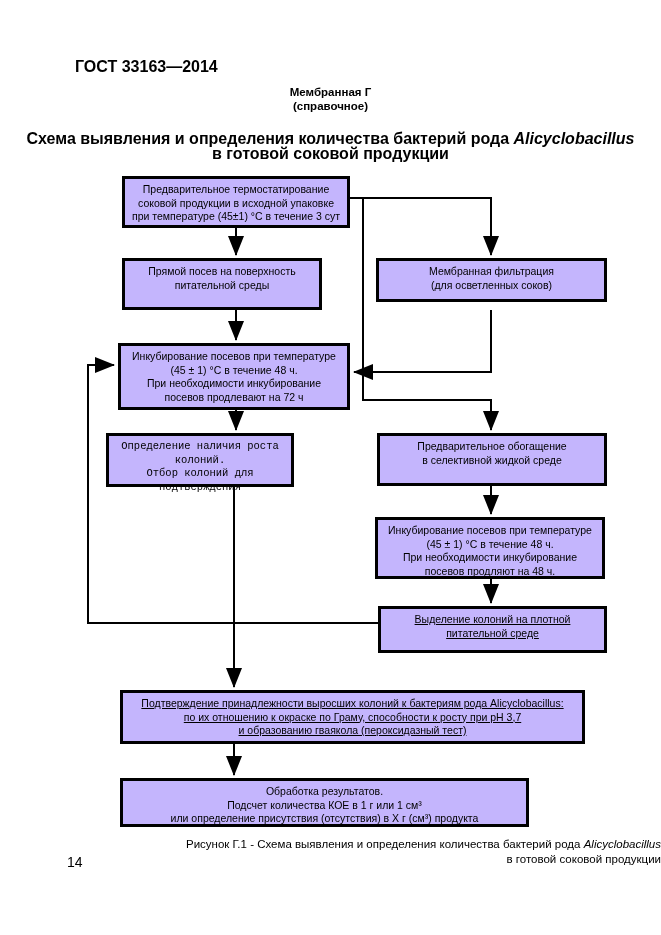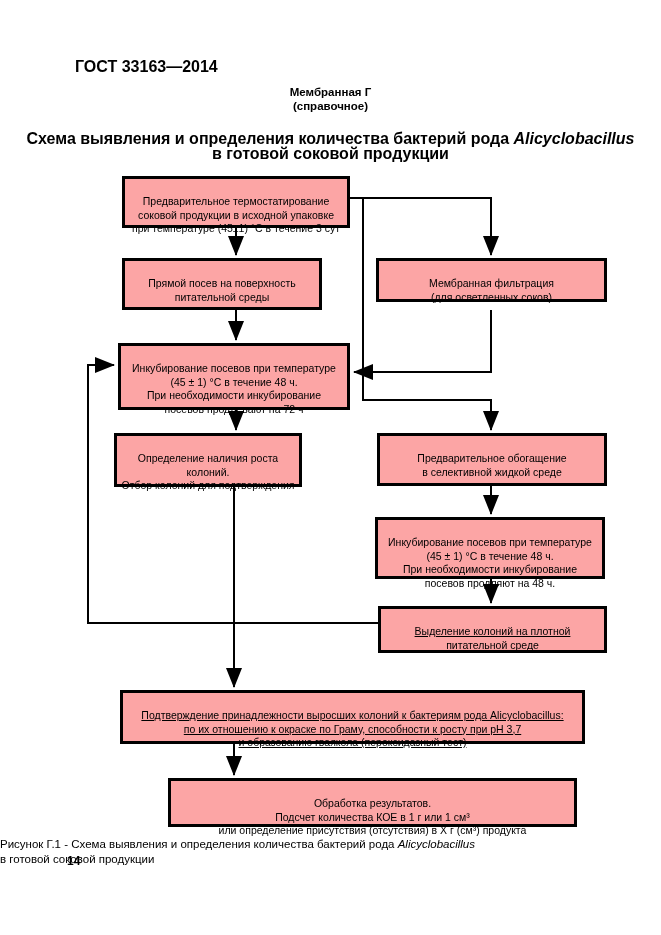--- a/index.html
+++ b/index.html
@@ -23,35 +23,34 @@
   }
   .fig-title {
     position:absolute; left:0; top:131px; width:661px;
     text-align:center; font-size:16px; font-weight:bold; line-height:15px;
   }
   .fig-title em, .caption em { font-style:italic; }
   .flow-connectors { position:absolute; left:0; top:0; width:661px; height:935px; }
   .fbox {
     position:absolute;
     border:3px solid #000;
-    background:#fca5a5;
+    background:#c4b5fd;
     text-align:center;
     font-size:10.5px;
     line-height:13.5px;
     white-space:pre-line;
-    padding-top:16px;
+    padding-top:4px;
   }
   .caption {
     position:absolute; left:0; top:837px; width:661px;
-    text-align:left; font-size:11.5px; line-height:15px;
+    text-align:right; font-size:11.5px; line-height:15px;
   }
   .page-number {
     position:absolute; left:67px; top:854px;
-    font-size:12px;
-    font-weight:bold;
+    font-size:14px;
   }
 </style>
 </head>
 <body>
 
 <div class="page">
 
   <div class="doc-number">ГОСТ 33163—2014</div>
 
   <div class="appendix">
@@ -93,39 +92,39 @@
 питательной среды</div>
 
   <div class="fbox" style="left:376px; top:258px; width:231px; height:44px;">Мембранная фильтрация
 (для осветленных соков)</div>
 
   <div class="fbox" style="left:118px; top:343px; width:232px; height:67px;">Инкубирование посевов при температуре
 (45 ± 1) °С в течение 48 ч.
 При необходимости инкубирование
 посевов продлевают на 72 ч</div>
 
-  <div class="fbox" style="left:114px; top:433px; width:188px; height:54px;">Определение наличия роста колоний.
+  <div class="fbox" style="left:106px; top:433px; width:188px; height:54px;font-family:Liberation Mono, monospace;">Определение наличия роста колоний.
 Отбор колоний для подтверждения</div>
 
   <div class="fbox" style="left:377px; top:433px; width:230px; height:53px;">Предварительное обогащение
 в селективной жидкой среде</div>
 
   <div class="fbox" style="left:375px; top:517px; width:230px; height:62px;">Инкубирование посевов при температуре
 (45 ± 1) °С в течение 48 ч.
 При необходимости инкубирование
 посевов продляют на 48 ч.</div>
 
   <div class="fbox" style="left:378px; top:606px; width:229px; height:47px;text-decoration:underline;">Выделение колоний на плотной
 питательной среде</div>
 
   <div class="fbox" style="left:120px; top:690px; width:465px; height:54px;text-decoration:underline;">Подтверждение принадлежности выросших колоний к бактериям рода Alicyclobacillus:
 по их отношению к окраске по Граму, способности к росту при pH 3,7
 и образованию гваякола (пероксидазный тест)</div>
 
-  <div class="fbox" style="left:120px; top:778px; width:409px; height:49px;margin-left:48px;">Обработка результатов.
+  <div class="fbox" style="left:120px; top:778px; width:409px; height:49px;">Обработка результатов.
 Подсчет количества КОЕ в 1 г или 1 см³
 или определение присутствия (отсутствия) в Х г (см³) продукта</div>
 
   <div class="caption">
     <div><span>Рисунок Г.1 - Схема выявления и определения количества бактерий рода </span><em>Alicyclobacillus</em></div>
     <div>в готовой соковой продукции</div>
   </div>
 
   <div class="page-number">14</div>
 

